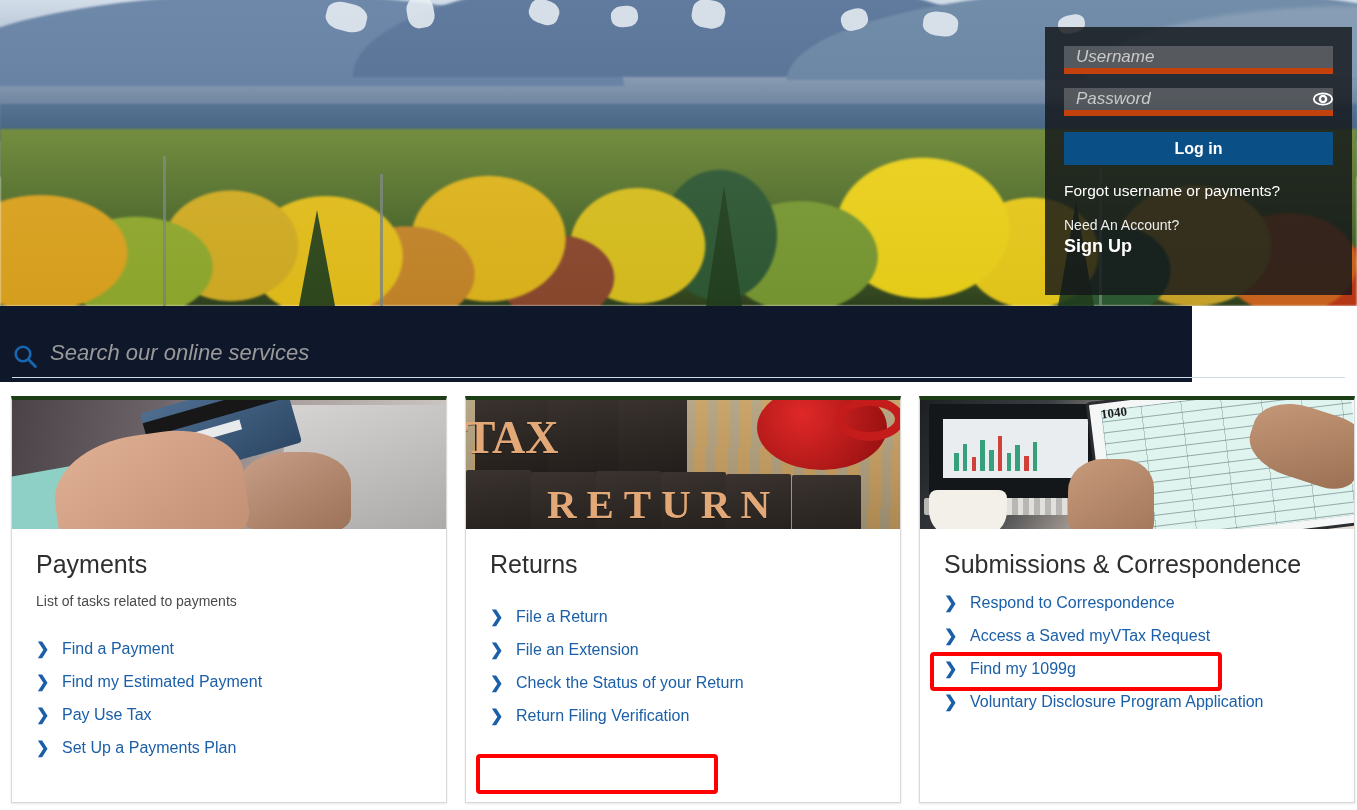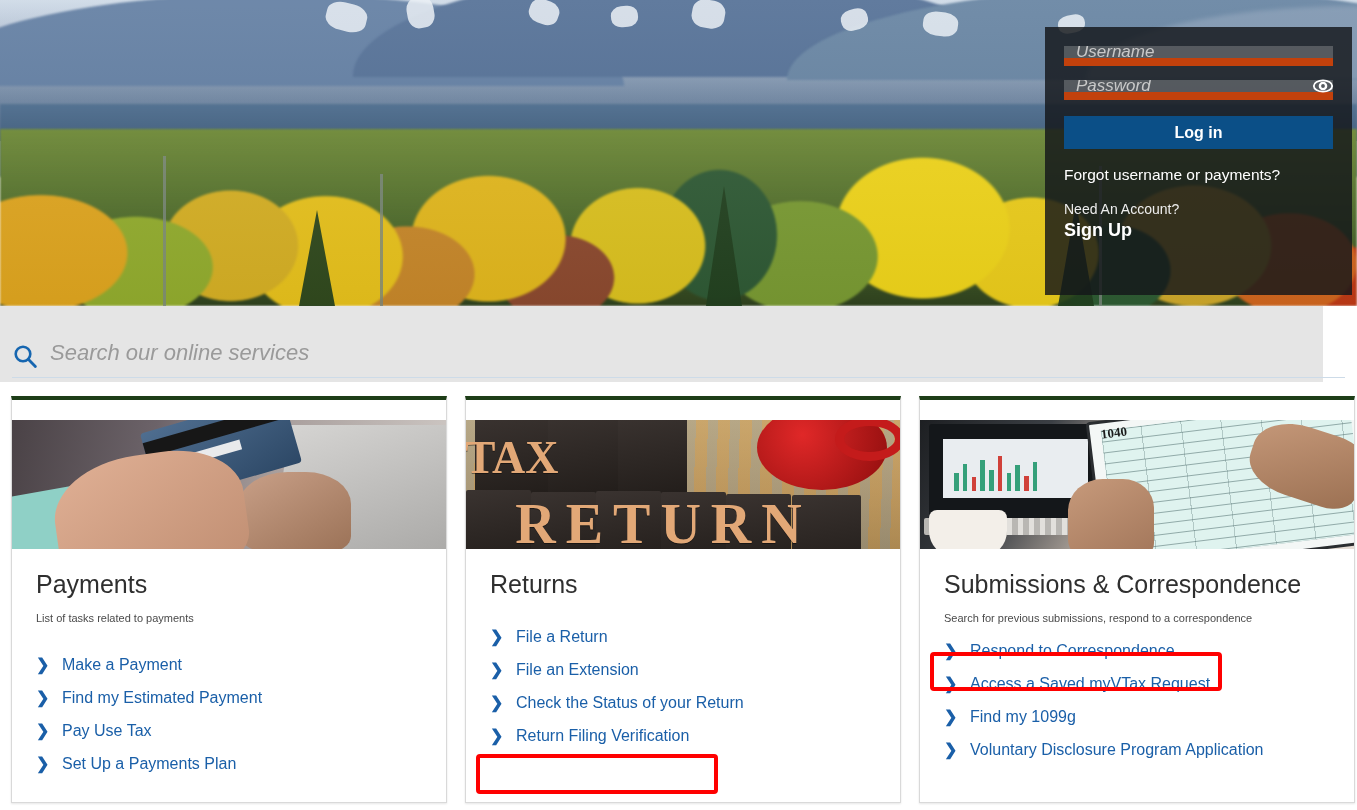--- a/index.html
+++ b/index.html
@@ -84,23 +84,23 @@
   .trunk { position:absolute; bottom:0; width:3px; background:#7d8a80; opacity:.8; }
   .haze { position:absolute; inset:0; background:linear-gradient(180deg, rgba(255,255,255,.10), rgba(0,0,0,.05)); }
 
   
   .login-panel {
     position:absolute; left:1045px; top:27px; width:307px; height:268px;
     background: rgba(20,22,26,0.82);
   }
   .field {
     position:relative; margin: 0 19px;
-    height: 20px;
+    height: 28px;
     background: rgba(150,152,155,0.42);
-    border-bottom: 8px solid #c2410c;
+    border-bottom: 6px solid #c2410c;
     display:flex; align-items:center;
   }
   .field.username { margin-top: 19px; }
   .field.password { margin-top: 14px; }
   .field input {
     flex:1; height:100%; border:0; background:transparent; outline:none;
     font-family:"Liberation Sans", sans-serif;
     font-size: 17px; font-style: italic; color:#e6e6e6; padding: 0 12px;
   }
   .field input::placeholder { color:#c9c9c9; font-style: italic; opacity:1; }
@@ -118,22 +118,22 @@
     display:block; text-decoration:none;
   }
   .need-acct { margin: 17px 19px 0 19px; color:#ededed; font-size:14px; }
   .signup {
     margin: 3px 19px 0 19px; color:#ffffff; font-size:18px; font-weight:bold;
     display:inline-block; text-decoration:none; cursor:pointer;
   }
 
   
   .search-wrap {
-    position:absolute; left:0; top:306px; width:1323px; height:76px;
-    background:#e5e5e5;
+    position:absolute; left:0; top:306px; width:1192px; height:76px;
+    background:#0f172a;
   }
   .search-row {
     position:absolute; left:12px; top:28px; width:1333px; height:44px;
     display:flex; align-items:center; gap:12px;
     border-bottom: 1px solid #cddbe8;
   }
   .search-input {
     flex:1; border:0; outline:none; background:transparent;
     font-family:"Liberation Sans", sans-serif;
     font-size: 22px; font-style: italic; color:#7b7b7b;
@@ -147,21 +147,21 @@
     position:absolute; top:0; width:436px; height:407px;
     background:#fff;
     border:1px solid #d9d9d9;
     border-top: 4px solid #1d3d17;
     box-shadow: 0 1px 2px rgba(0,0,0,.10);
   }
   .card.c1 { left: 11px; }
   .card.c2 { left: 465px; }
   .card.c3 { left: 919px; }
 
-  .card-img { position:relative; width:100%; height:129px; overflow:hidden;margin-top:20px; }
+  .card-img { position:relative; width:100%; height:129px; overflow:hidden; }
 
   
   .a1 { position:absolute; inset:0; background:linear-gradient(100deg,#4a4246 0%,#6c6369 32%,#a99f9d 60%,#cfc9c5 100%); }
   .a1 .lap { position:absolute; right:-2%; top:4%; width:40%; height:104%; background:linear-gradient(160deg,#d5d4d2,#a9a8a6); transform: skewX(-7deg); }
   .a1 .ccard {
     position:absolute; left:31%; top:-6%; width:34%; height:56%;
     background:linear-gradient(160deg,#4f6e90,#2d4866);
     transform: rotate(-16deg); border-radius:4px;
   }
   .a1 .stripe { position:absolute; left:0; top:14%; width:100%; height:20%; background:#171717; }
@@ -207,21 +207,21 @@
   }
   .a3 .form1040 { position:absolute; inset:5% 4%; background:#dff3ef;
     background-image: repeating-linear-gradient(180deg, rgba(80,110,110,.55) 0 1px, transparent 1px 11px),
                       repeating-linear-gradient(90deg, rgba(80,110,110,.32) 0 1px, transparent 1px 40px); }
   .a3 .f1040 { position:absolute; left:4%; top:2%; font:bold 13px "Liberation Serif", serif; color:#1b1b1b; }
   .a3 .finger { position:absolute; right:-2%; top:6%; width:26%; height:56%; background:linear-gradient(150deg,#c79a7b,#9a6f51); border-radius:44% 30% 26% 40%; transform:rotate(18deg); }
   .a3 .thumb { position:absolute; left:34%; top:46%; width:20%; height:62%; background:linear-gradient(150deg,#c79a7b,#a2765a); border-radius:40% 36% 20% 24%; }
 
   .card-body { padding: 22px 24px 0 24px; }
   .card-title { font-size: 25px; color:#2f2f2f; font-weight:normal; line-height:1.1; }
-  .card-sub { margin-top: 12px; font-size: 11px; color:#4a4a4a; line-height: 1.45; }
+  .card-sub { margin-top: 12px; font-size: 14px; color:#4a4a4a; line-height: 1.45; }
 
   .links { margin-top: 22px; }
   .card.c3 .links { margin-top: 8px; }
   .link-row {
     display:flex; align-items:center; gap:16px;
     height: 33px; cursor:pointer; position:relative;
   }
   .chev { color:#1a5fa8; font-size:16px; font-weight:bold; line-height:1; width:10px; }
   .link-text { color:#1a5fa8; font-size:16px; }
 
@@ -308,21 +308,21 @@
           </div>
           <div class="hand"></div>
         </div>
       </div>
       <div class="card-body">
         <div class="card-title">Payments</div>
         <div class="card-sub">List of tasks related to payments</div>
         <div class="links">
           <div class="link-row">
             <span class="chev">❯</span>
-            <span class="link-text">Make a Payment</span>
+            <span class="link-text">Find a Payment</span>
           </div>
           <div class="link-row">
             <span class="chev">❯</span>
             <span class="link-text">Find my Estimated Payment</span>
           </div>
           <div class="link-row">
             <span class="chev">❯</span>
             <span class="link-text">Pay Use Tax</span>
           </div>
           <div class="link-row">
@@ -342,21 +342,21 @@
           <div class="blk" style="left:2%;top:-2%;width:17%;height:62%;"></div>
           <div class="blk" style="left:19%;top:-4%;width:16%;height:62%;"></div>
           <div class="blk" style="left:35%;top:-3%;width:16%;height:62%;"></div>
           <div class="glyph" style="left:2%;top:-2%;width:17%;height:62%;font-size:46px;">TAX</div>
           <div class="blk" style="left:0%;top:54%;width:15%;height:58%;"></div>
           <div class="blk" style="left:15%;top:56%;width:15%;height:58%;"></div>
           <div class="blk" style="left:30%;top:55%;width:15%;height:58%;"></div>
           <div class="blk" style="left:45%;top:56%;width:15%;height:58%;"></div>
           <div class="blk" style="left:60%;top:57%;width:15%;height:58%;"></div>
           <div class="blk" style="left:75%;top:58%;width:16%;height:58%;"></div>
-          <div class="glyph" style="left:0%;top:54%;width:91%;height:54%;font-size:56px;letter-spacing:10px;">RETURN</div>
+          <div class="glyph" style="left:0%;top:54%;width:91%;height:54%;font-size:41px;letter-spacing:10px;">RETURN</div>
         </div>
       </div>
       <div class="card-body">
         <div class="card-title">Returns</div>
         <div class="links">
           <div class="link-row">
             <span class="chev">❯</span>
             <span class="link-text">File a Return</span>
           </div>
           <div class="link-row">
@@ -397,21 +397,20 @@
           <div class="tablet">
             <div class="form1040"></div>
             <div class="f1040">1040</div>
           </div>
           <div class="thumb"></div>
           <div class="finger"></div>
         </div>
       </div>
       <div class="card-body">
         <div class="card-title">Submissions &amp; Correspondence</div>
-        <div class="card-sub">Search for previous submissions, respond to a correspondence</div>
         <div class="links">
           <div class="link-row">
             <span class="chev">❯</span>
             <span class="link-text">Respond to Correspondence</span>
           </div>
           <div class="link-row">
             <span class="chev">❯</span>
             <span class="link-text">Access a Saved myVTax Request</span>
           </div>
           <div class="link-row">

